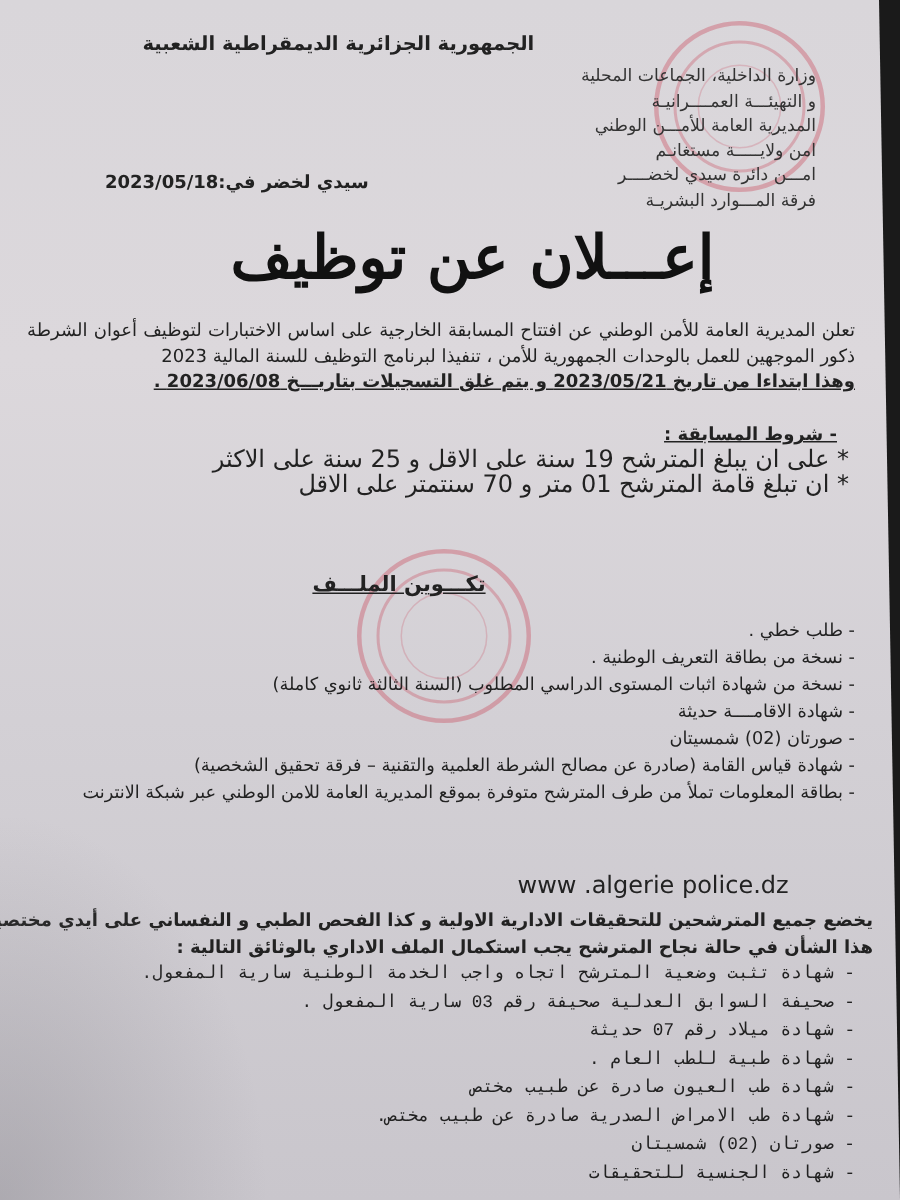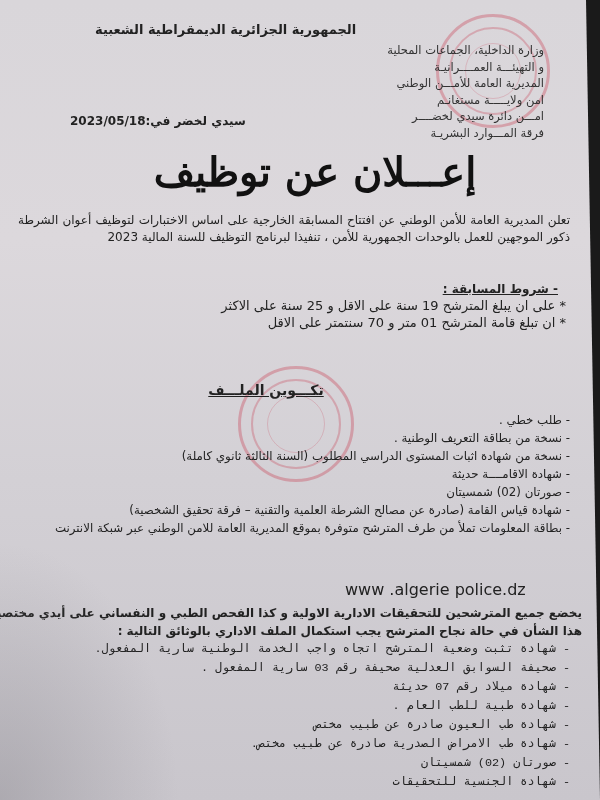--- a/index.html
+++ b/index.html
@@ -22,21 +22,21 @@
     }
     .abs { position:absolute; white-space:nowrap; }
     .republic { left:95px; top:22px; font-size:13px; font-weight:bold; }
     .ministry { right:56px; top:42px; font-size:11.5px; line-height:16.5px; text-align:right; color:#333; }
     .ministry div { white-space:nowrap; }
     .place-date { left:70px; top:114px; font-size:12px; font-weight:bold; }
     .title { left:0; width:600px; top:148px; text-align:center; font-size:40px; font-weight:bold; font-family:"DejaVu Serif", serif; color:#111;margin-left:15px; }
     .intro { right:30px; left:18px; top:212px; font-size:12px; line-height:17px; text-align:justify; white-space:normal; }
     .intro .dates { font-weight:bold; text-decoration:underline; }
     .cond-title { right:42px; top:282px; font-size:12px; font-weight:bold; text-decoration:underline; }
-    .conds { right:34px; left:14px; top:297px; font-size:13px; line-height:17px; white-space:normal; }
+    .conds { right:34px; left:14px; top:297px; font-size:16px; line-height:17px; white-space:normal; }
     .file-title { left:0; width:532px; top:382px; text-align:center; font-size:14px; font-weight:bold; text-decoration:underline; }
     .files { right:30px; left:0; top:411px; font-size:11.8px; line-height:18px; }
     .files div { white-space:nowrap; }
     .url { left:345px; top:580px; font-size:16px; direction:ltr; color:#222; }
     .notice { right:18px; left:0; top:604px; font-size:12px; font-weight:bold; line-height:18px; }
     .notice div { white-space:nowrap; }
     .docs { right:30px; left:0; top:640px; font-size:11.8px; line-height:19px;font-family:Liberation Mono, monospace; }
     .docs div { white-space:nowrap; }
     .stamp { position:absolute; border-radius:50%; border:3px solid rgba(200,60,80,0.35); }
     .stamp::before { content:""; position:absolute; inset:10px; border-radius:50%; border:2px solid rgba(200,60,80,0.3); }
@@ -61,20 +61,21 @@
   </div>
 
   <div class="abs republic">الجمهورية الجزائرية الديمقراطية الشعبية</div>
 
   <div class="abs place-date">سيدي لخضر في:2023/05/18</div>
 
   <div class="abs title">إعـــلان عن توظيف</div>
 
   <div class="abs intro">
     <span>تعلن المديرية العامة للأمن الوطني عن افتتاح المسابقة الخارجية على اساس الاختبارات لتوظيف أعوان الشرطة ذكور الموجهين للعمل بالوحدات الجمهورية للأمن ، تنفيذا لبرنامج التوظيف للسنة المالية 2023</span>
+    <div class="dates">وهذا ابتداءا من تاريخ 2023/05/21 و يتم غلق التسجيلات بتاريـــخ 2023/06/08 .</div>
   </div>
 
   <div class="abs cond-title">- شروط المسابقة :</div>
   <div class="abs conds">
     <div>* على ان يبلغ المترشح 19 سنة على الاقل و 25 سنة على الاكثر</div>
     <div>* ان تبلغ قامة المترشح 01 متر و 70 سنتمتر على الاقل</div>
   </div>
 
   <div class="abs file-title">تكـــوين الملـــف</div>
   <div class="abs files">

